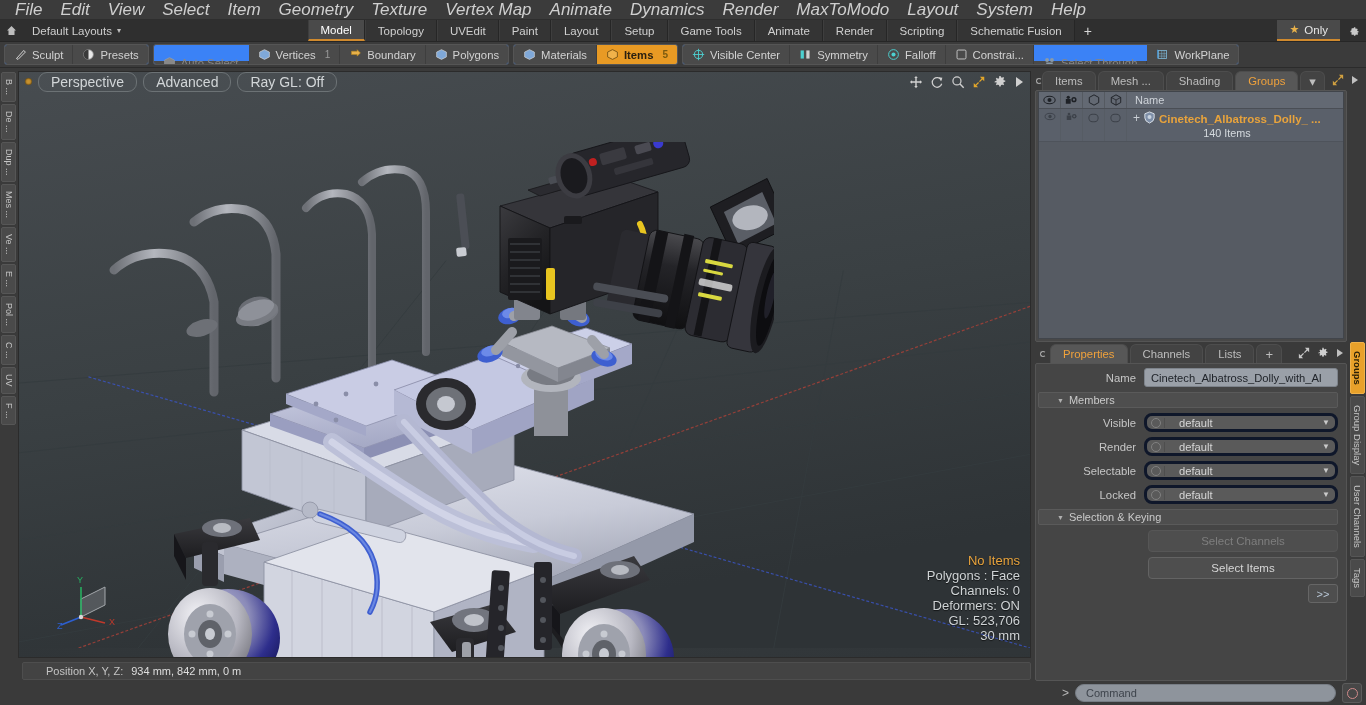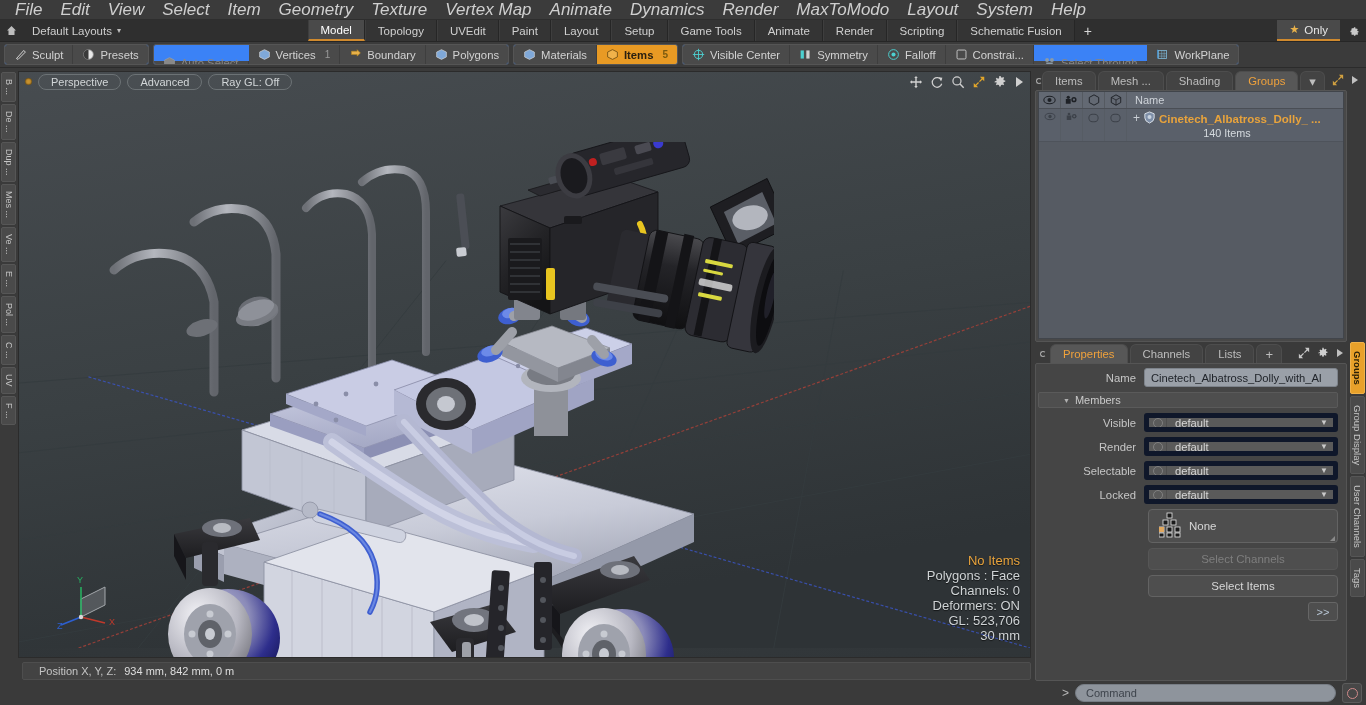--- a/index.html
+++ b/index.html
@@ -91,41 +91,41 @@
     background: radial-gradient(ellipse 115% 95% at 48% 34%, #45494c 0%, #3b4043 42%, #32373a 72%, #2c3134 100%);
     border: 1px solid #2b2b2b;
   }
   .vp-header {
     position: absolute; top: 0; left: 0; right: 0; height: 19px;
     display: flex; align-items: center; padding: 0 6px; gap: 6px; z-index: 5;
   }
   .vp-dot { width: 7px; height: 7px; border-radius: 50%; background: #c8922e; box-shadow: 0 0 2px #000 inset; }
   .vp-pill {
     padding: 1px 12px; border: 1px solid #6c7275; border-radius: 9px; color: #d2d6d8;
-    font-size: 11px; background: rgba(255,255,255,0.02);
+    font-size: 14px; background: rgba(255,255,255,0.02);
   }
   .vp-hspacer { flex: 1; }
   .vp-icons { display: flex; align-items: center; gap: 7px; color: #cfcfcf; }
   .vp-icons svg { display: block; }
 
   .vp-stats {
     position: absolute; right: 10px; bottom: 14px; text-align: right; z-index: 4;
     font-size: 13px; color: #cfd3d5; line-height: 15px; text-shadow: 0 1px 1px rgba(0,0,0,.6);
   }
   .vp-stats .first { color: #e8a33c; }
 
   .axis-gizmo { position: absolute; left: 38px; bottom: 22px; z-index: 4; }
 
   .statusbar {
     height: 21px; flex: 0 0 21px; background: #3a3a3a; display: flex; align-items: center;
     margin-top: 2px;
   }
   .sb-inner {
     flex: 1; height: 18px; background: #434343; border: 1px solid #4e4e4e; border-radius: 2px;
-    display: flex; align-items: center; padding: 0 16px; gap: 8px; margin-left: 4px;
+    display: flex; align-items: center; padding: 0 23px; gap: 8px; margin-left: 4px;
   }
   .sb-label { color: #c4c4c4; font-size: 11px; }
   .sb-value { color: #dedede; font-size: 11px; }
 
   
   .rightcol { width: 316px; flex: 0 0 316px; display: flex; flex-direction: column; background: #3a3a3a; padding-top: 3px; }
 
   .panel-tabs {
     height: 19px; display: flex; align-items: stretch; background: #3a3a3a; padding-left: 3px;
   }
@@ -173,26 +173,26 @@
   .props-inner { flex: 1; padding: 4px 4px 4px 0; overflow: hidden; }
   .prow { display: flex; align-items: center; margin-bottom: 5px; }
   .plabel { width: 108px; text-align: right; padding-right: 8px; color: #c6c6c6; font-size: 11.3px; }
   .pfield {
     flex: 1; height: 19px; background: #9aa0a8; border: 1px solid #7d838b; border-radius: 3px;
     display: flex; align-items: center; padding: 0 6px; color: #20242a; font-size: 11.2px;
     overflow: hidden; white-space: nowrap; margin-right: 4px;
   }
   .section-head {
     display: flex; align-items: center; gap: 5px; background: #4e4e4e; border: 1px solid #5a5a5a;
-    border-radius: 2px; height: 16px; padding: 0 24px; margin: 2px 4px 5px 2px; color: #cacaca; font-size: 11px;
+    border-radius: 2px; height: 16px; padding: 0 18px; margin: 2px 4px 5px 2px; color: #cacaca; font-size: 11px;
   }
   .tri { font-size: 7px; color: #b0b0b0; }
   .pdd {
-    flex: 1; height: 19px; background: #5a5a5a; border: 5px solid #0f172a; border-radius: 3px;
-    display: flex; align-items: center; margin-right: 4px; overflow: hidden;
+    flex: 1; height: 19px; background: #5a5a5a; border: 3px solid #0f172a; border-radius: 8px;
+    display: flex; align-items: center; margin-right: 4px; overflow: hidden; gap: 6px;
   }
   .pdd .knob { width: 18px; display: flex; align-items: center; justify-content: center; border-right: 1px solid #4e4e4e; }
   .pdd .knob .k { width: 10px; height: 10px; border-radius: 50%; border: 1px solid #808080; }
   .pdd .val { flex: 1; padding-left: 8px; color: #d6d6d6; font-size: 11.2px; }
   .pdd .arrow { width: 18px; display: flex; align-items: center; justify-content: center; color: #c9c9c9; font-size: 8px; }
 
   .sk-wrap { padding-left: 112px; padding-right: 4px; }
   .sk-none {
     height: 34px; background: #4e4e4e; border: 1px solid #636363; border-radius: 4px;
     display: flex; align-items: center; gap: 8px; padding: 0 10px; margin-bottom: 5px; position: relative;
@@ -1049,42 +1049,26 @@
               <div class="plabel">Locked</div>
               <div class="pdd">
                 <span class="knob">
                     <span class="k"></span>
                   </span>
                 <span class="val">default</span>
                 <span class="arrow">▼</span>
               </div>
             </div>
 
+            <div class="section-head">
+              <span class="tri">▼</span>
+              <span>Selection &amp; Keying</span>
+            </div>
 
             <div class="sk-wrap">
-              <div class="sk-none">
-                <span>
-                  <svg width="22" height="26" viewBox="0 0 22 26">
-                    <g fill="#1a1a1a" stroke="#e8e8e8" stroke-width="0.8">
-                      <rect x="8" y="1" width="5" height="5"></rect>
-                      <rect x="4" y="8" width="5" height="5"></rect>
-                        <rect x="12" y="8" width="5" height="5"></rect>
-                      <rect x="0" y="15" width="5" height="5"></rect>
-                        <rect x="8" y="15" width="5" height="5"></rect>
-                        <rect x="16" y="15" width="5" height="5"></rect>
-                      <rect x="0" y="21" width="5" height="4"></rect>
-                        <rect x="8" y="21" width="5" height="4"></rect>
-                        <rect x="16" y="21" width="5" height="4"></rect>
-                    </g>
-                    <rect x="0" y="15" width="5" height="5" fill="#e0a860"></rect>
-                  </svg>
-                </span>
-                <span class="lbl">None</span>
-                <span class="corner"></span>
-              </div>
               <div class="sk-btn dis">Select Channels</div>
               <div class="sk-btn">Select Items</div>
               <div class="sk-more">
                 <div class="b">&gt;&gt;</div>
               </div>
             </div>
           </div>
         </div>
       </div>
 

